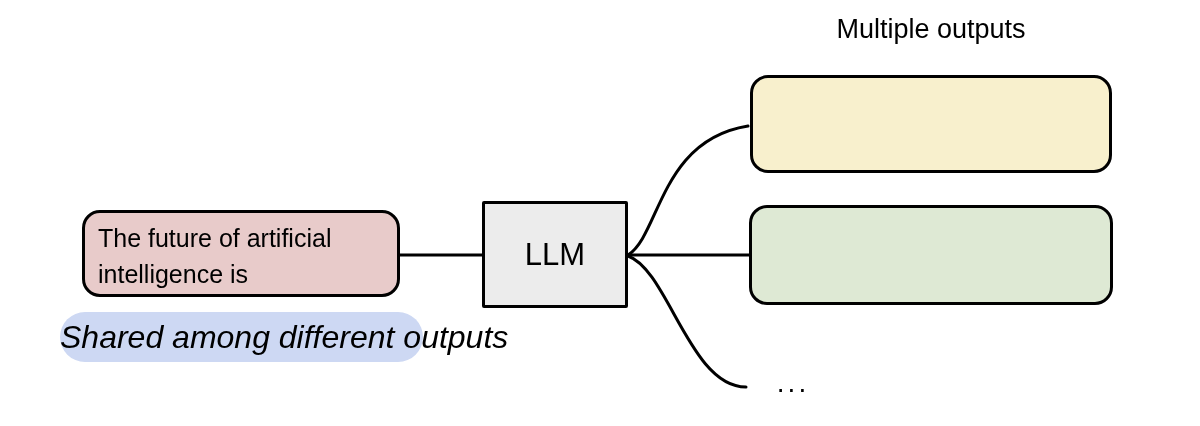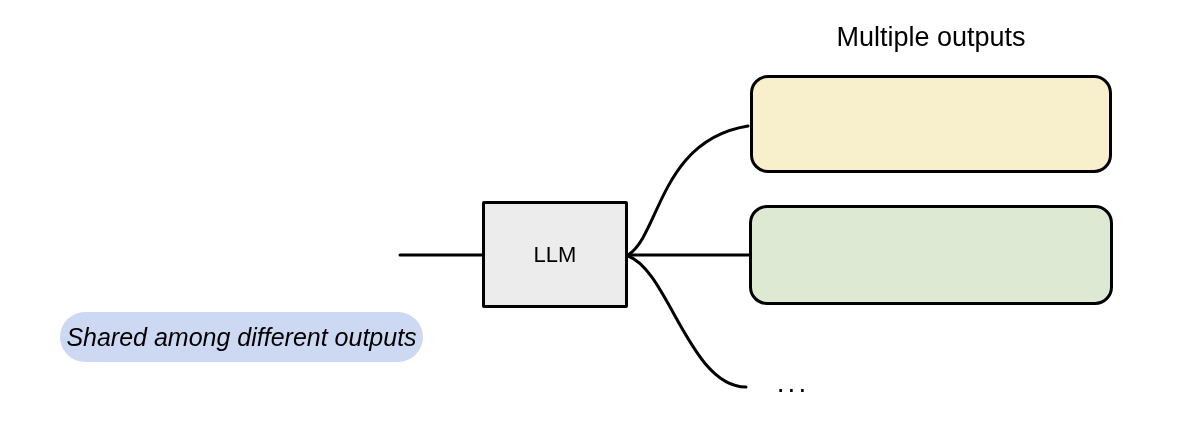--- a/index.html
+++ b/index.html
@@ -36,21 +36,21 @@
     text-align: center;
     white-space: nowrap;
   }
   .prompt-label {
     left: 82px;
     top: 159px;
     width: 318px;
   }
   .outputs-label {
     left: 750px;
-    top: 22px;
+    top: 14px;
     width: 362px;
   }
   .box {
     position: absolute;
     box-sizing: border-box;
     border: 3px solid #000000;
   }
   .prompt-box {
     left: 82px;
     top: 210px;
@@ -64,21 +64,21 @@
   }
   .llm-box {
     left: 482px;
     top: 201px;
     width: 146px;
     height: 107px;
     border-radius: 2px;
     display: flex;
     align-items: center;
     justify-content: center;
-    font-size: 22px;
+    font-size: 31px;
   }
   .output-box-1 {
     left: 750px;
     top: 75px;
     width: 362px;
     height: 98px;
     border-radius: 18px;
   }
   .output-box-2 {
     left: 749px;
@@ -86,21 +86,21 @@
     width: 364px;
     height: 100px;
     border-radius: 18px;
   }
   .note {
     position: absolute;
     left: 60px;
     top: 312px;
     width: 363px;
     height: 50px;
-    font-size: 25px;
+    font-size: 32px;
     line-height: 50px;
     font-style: italic;
     text-align: center;
     white-space: nowrap;
     border-radius: 25px;
   }
   .ellipsis {
     position: absolute;
     left: 765px;
     top: 368px;
@@ -117,20 +117,23 @@
 <div class="canvas">
 
   <svg class="connectors" viewBox="0 0 1200 426" xmlns="http://www.w3.org/2000/svg">
     <path d="M 400 255 L 482 255"></path>
     <path d="M 628 255 L 750 255"></path>
     <path d="M 628 255 C 660 235 660 140 748 126"></path>
     <path d="M 628 256 C 668 270 690 387 746 387"></path>
   </svg>
 
 
+  <div class="box prompt-box" style="background-color: rgb(232, 203, 202);">
+    <span>The future of artificial intelligence is</span>
+  </div>
 
   <div class="note" style="background-color: rgb(205, 216, 243);">Shared among different outputs</div>
 
   <div class="box llm-box" style="background-color: rgb(236, 236, 236);">LLM</div>
 
   <div class="label outputs-label">Multiple outputs</div>
 
   <div class="box output-box-1" style="background-color: rgb(248, 240, 205);"></div>
 
   <div class="box output-box-2" style="background-color: rgb(222, 233, 212);"></div>

